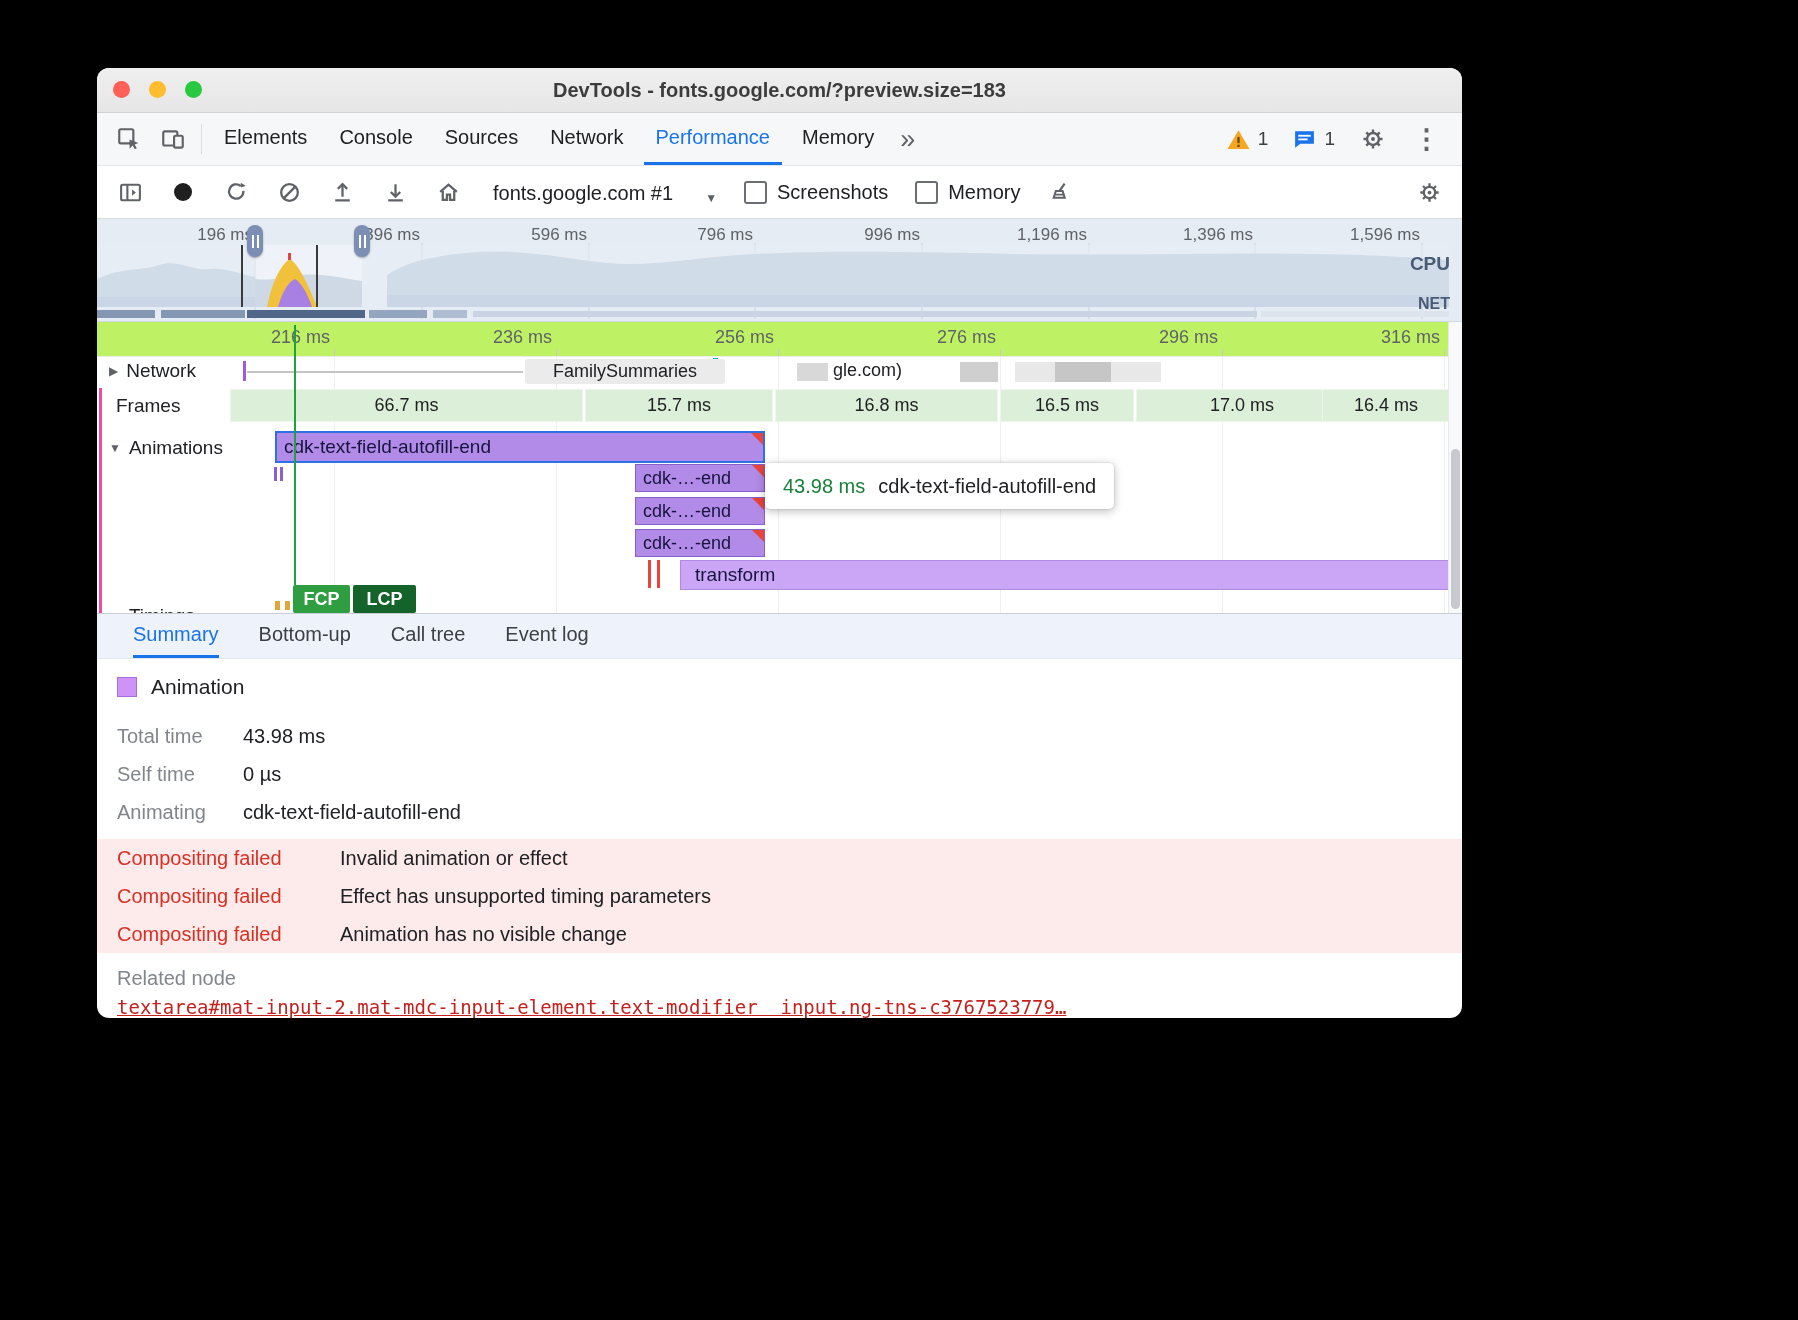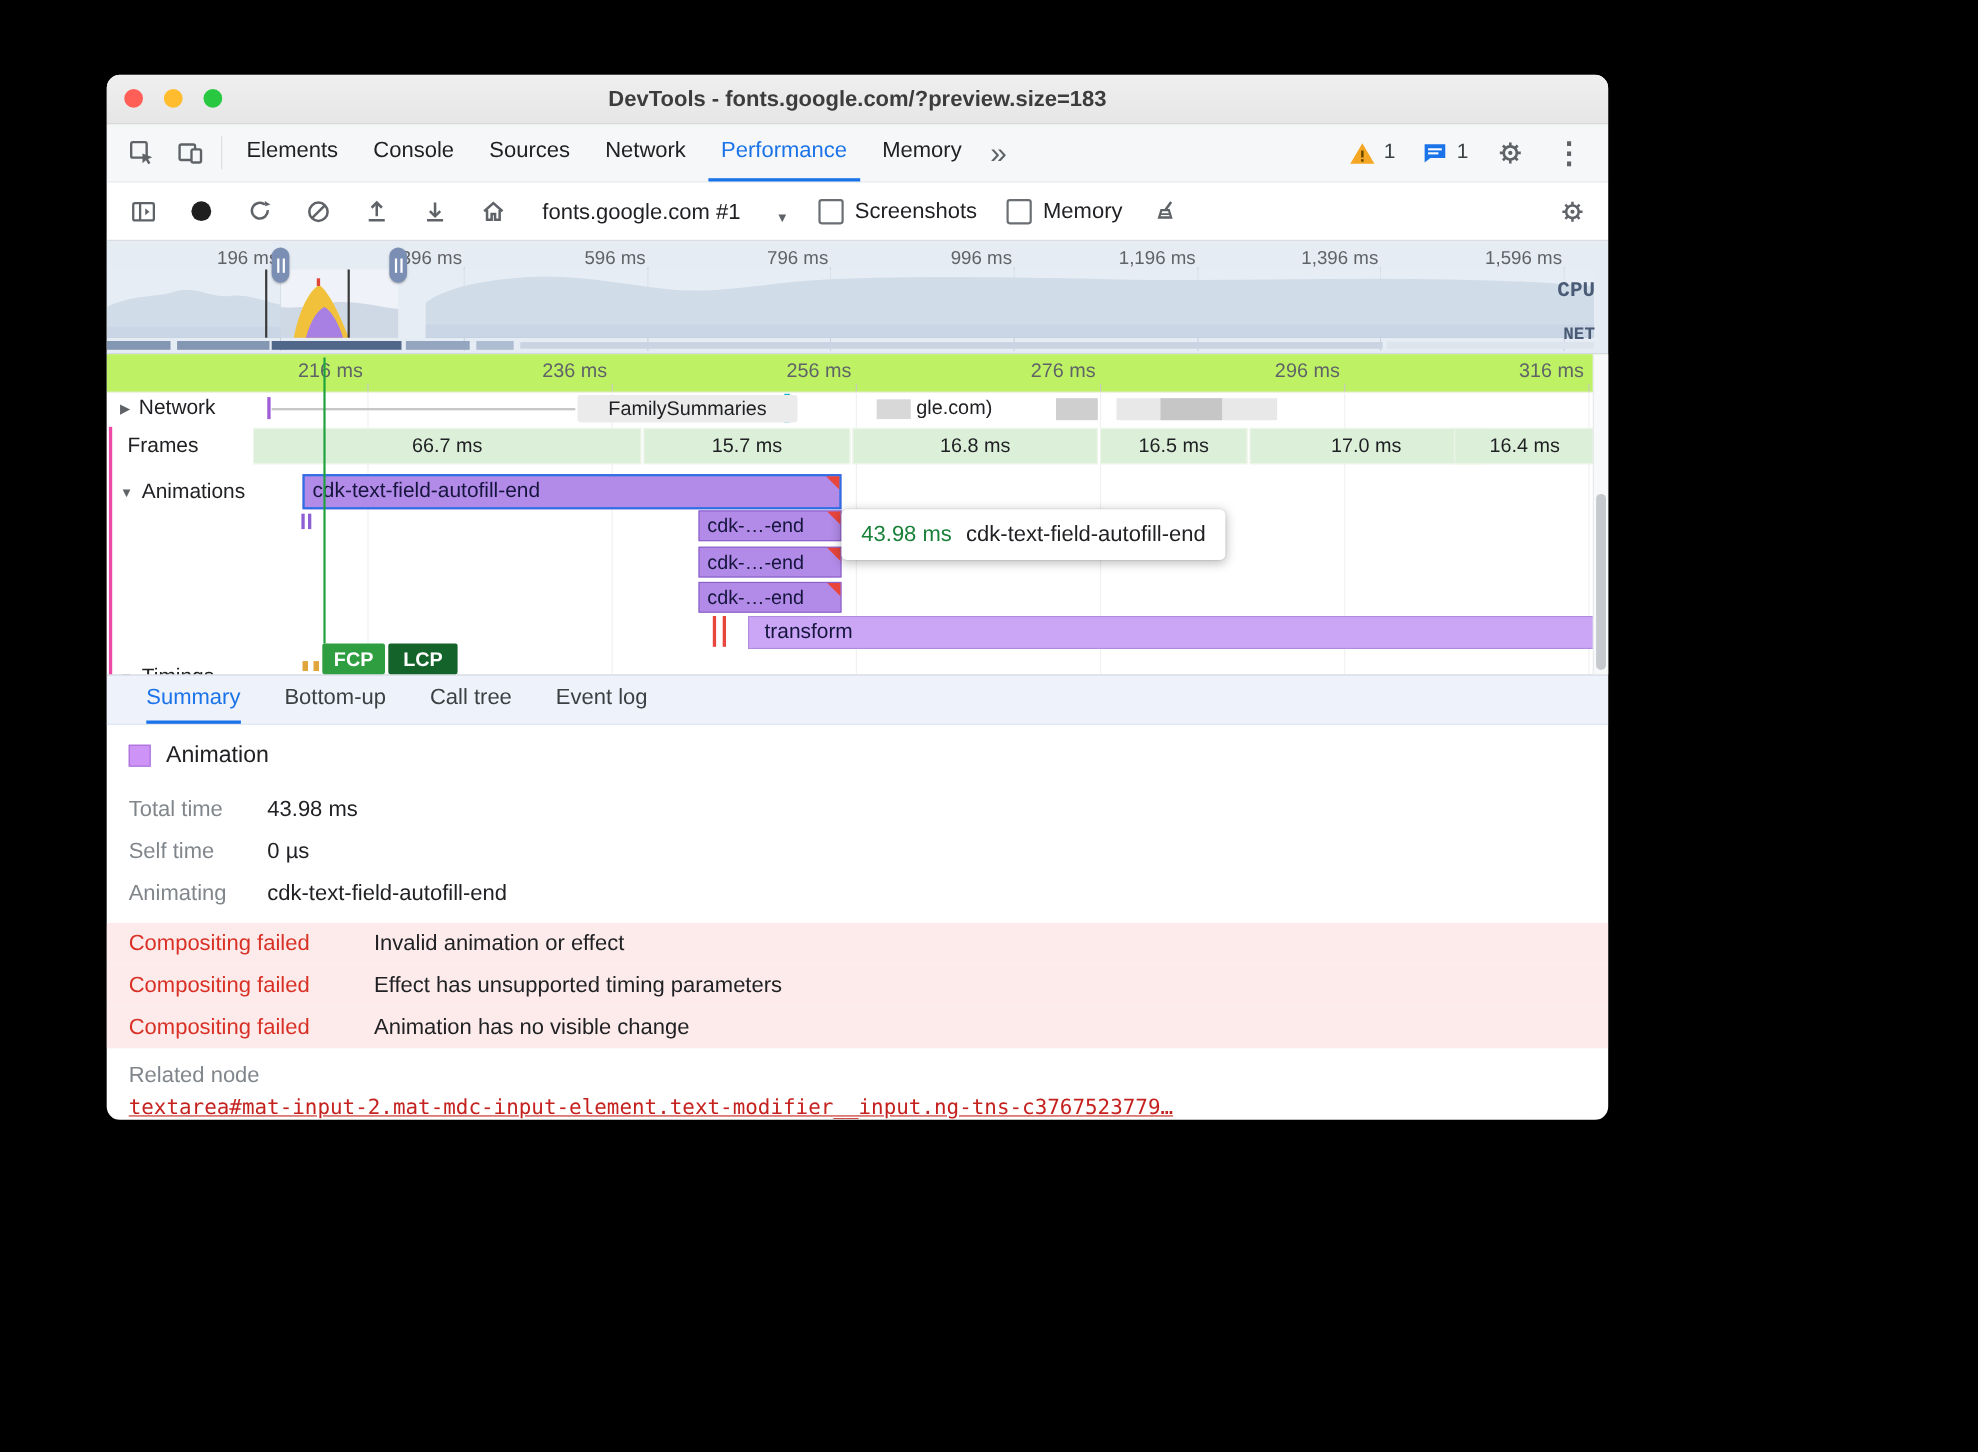--- a/index.html
+++ b/index.html
@@ -32,21 +32,21 @@
   .profile{display:flex;align-items:flex-end;gap:32px;font-size:20px;color:#202124;white-space:nowrap;}
   .drop{font-size:12px;color:#5f6368;}
   .chk{display:flex;align-items:center;gap:10px;font-size:20px;color:#202124;white-space:nowrap;}
   .box{width:19px;height:19px;border:2px solid #6b6f73;border-radius:3px;background:#fff;}
   .spacer{flex:1;}
   
   .overview{position:relative;height:102px;background:#e6ecf4;border-bottom:1px solid #cfd8e3;}
   .ovlabel{position:absolute;top:6px;width:92px;text-align:right;font-size:17px;color:#5f6368;}
   .handle{position:absolute;top:6px;width:16px;height:32px;background:#7b8fb5;border-radius:8px;display:flex;align-items:center;justify-content:center;gap:3px;box-shadow:0 1px 2px rgba(0,0,0,.3);z-index:4;}
   .handle i{display:block;width:2px;height:13px;background:#fff;}
-  .corner-label{position:absolute;right:12px;font-weight:700;color:#4a5b76;font-family:Liberation Mono, monospace;}
+  .corner-label{position:absolute;right:12px;font-weight:700;color:#4a5b76;}
   
   .ruler{position:relative;height:34px;background:#bef264;border-bottom:1px solid #ececec;}
   .rtick{position:absolute;top:5px;width:92px;text-align:right;font-size:18px;color:#5f6368;}
   .rmark{position:absolute;bottom:0;width:1px;height:7px;background:#c9c9c9;}
   
   .tracks{position:relative;height:256px;background:#fff;overflow:hidden;}
   .gline{position:absolute;top:0;bottom:0;width:1px;background:#f0f0f0;}
   .tracklabel{position:absolute;font-size:19px;color:#202124;display:flex;align-items:center;gap:8px;white-space:nowrap;z-index:3;}
   .tri{font-size:12px;color:#5f6368;}
   .framecell{position:absolute;top:32px;height:33px;background:#dcefd8;border:1px solid #edf6ea;box-sizing:border-box;display:flex;align-items:center;justify-content:center;font-size:18px;color:#202124;z-index:1;}

